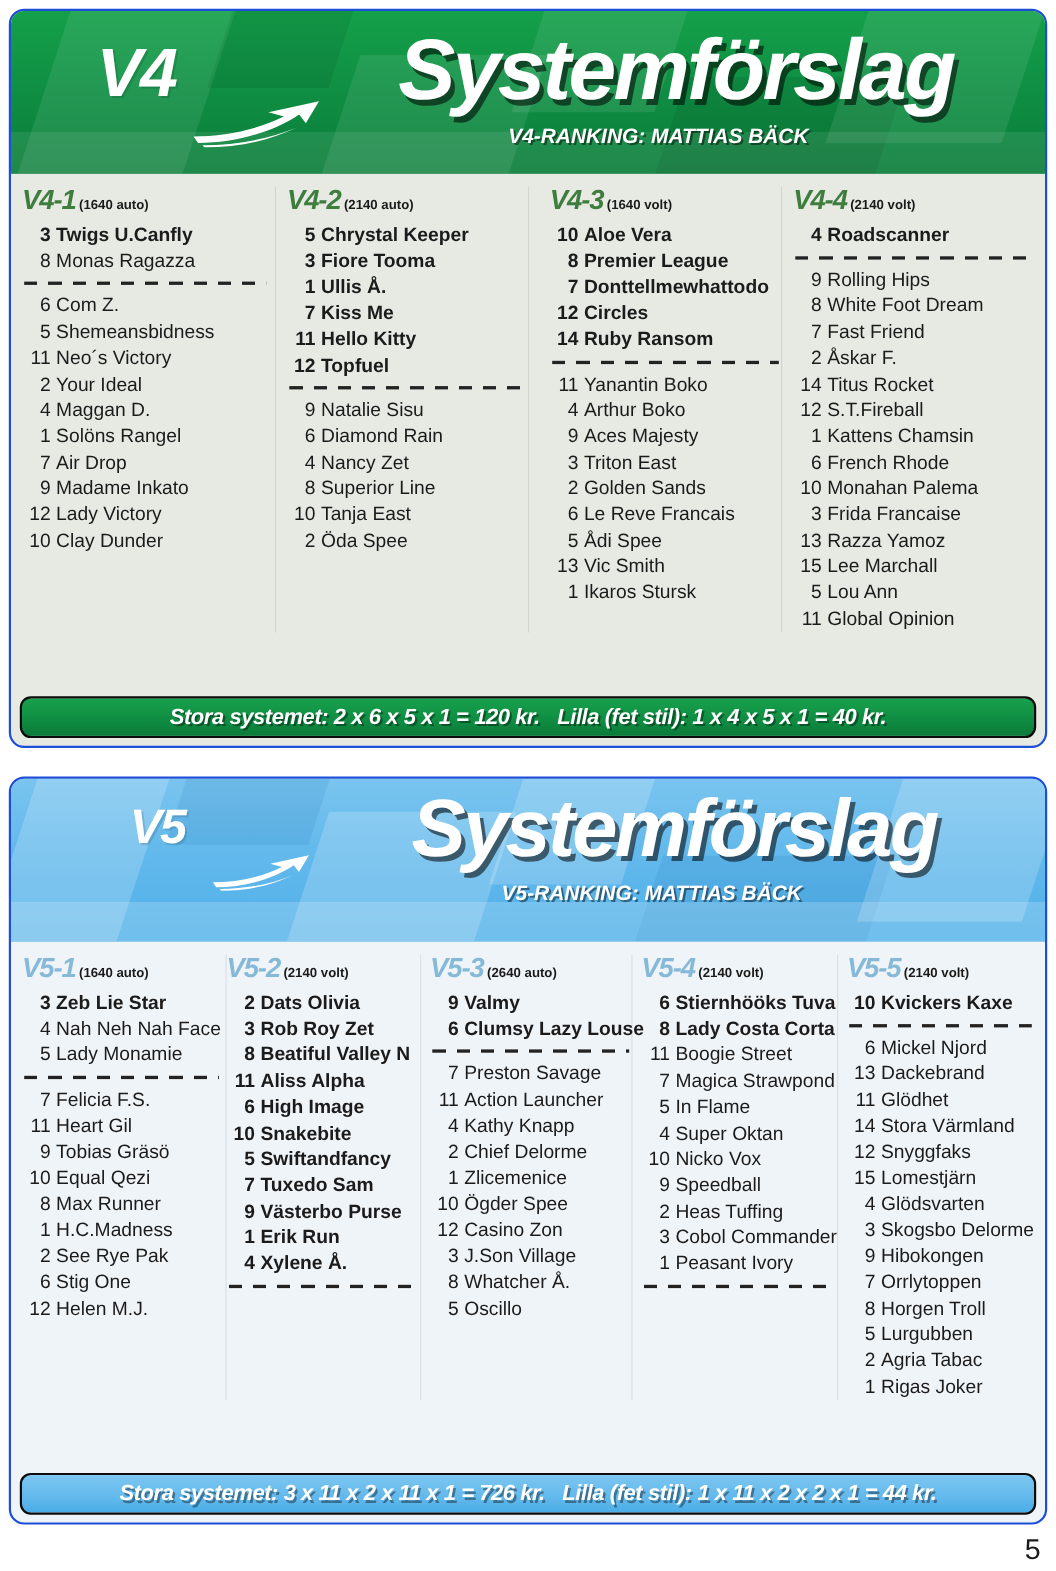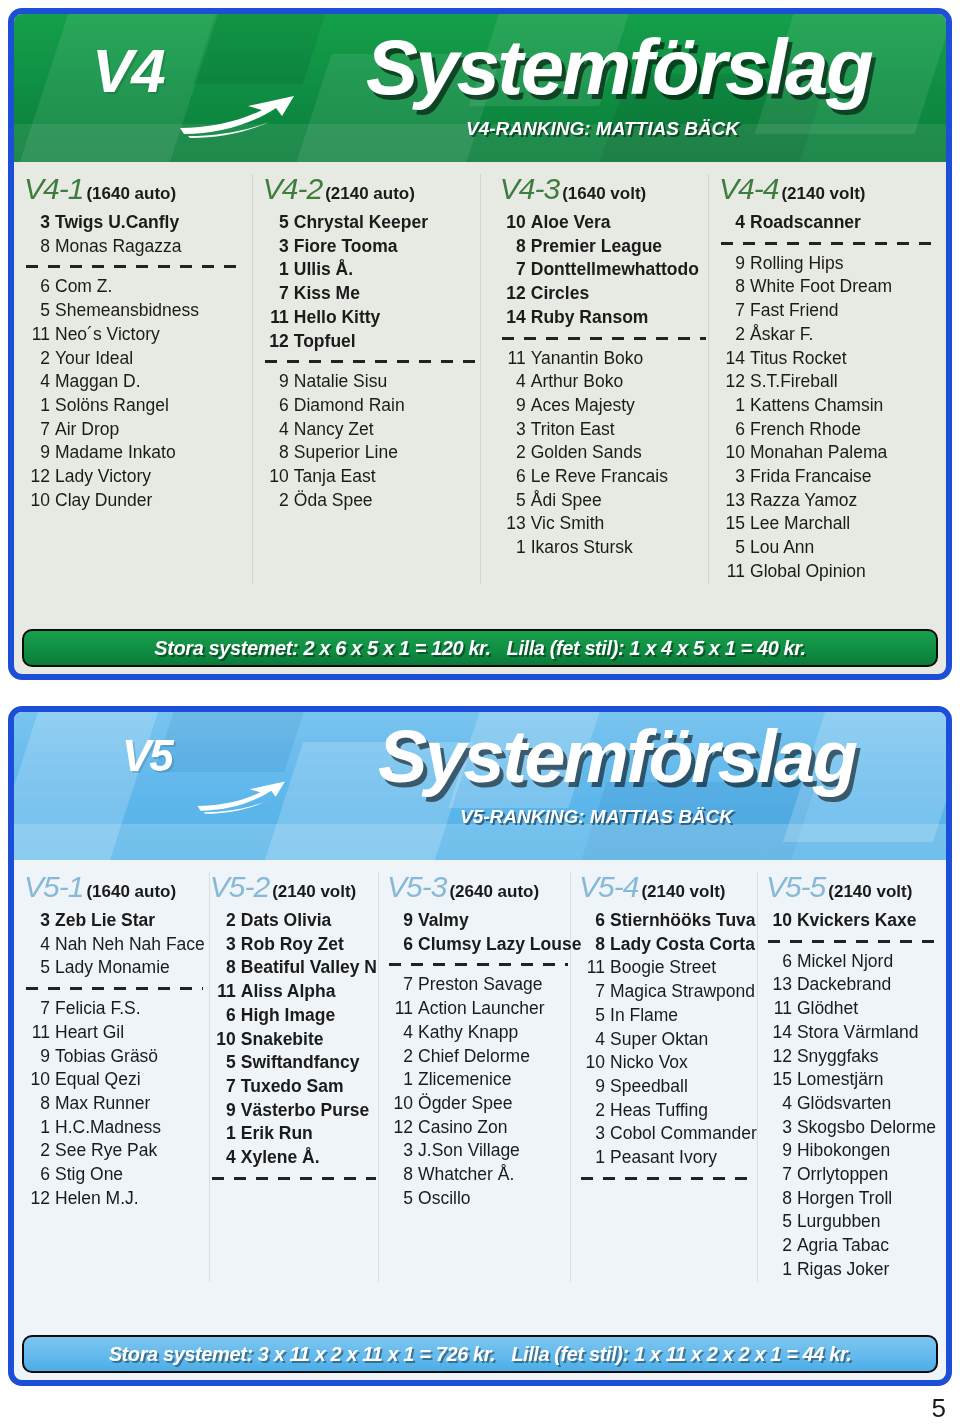--- a/index.html
+++ b/index.html
@@ -10,21 +10,21 @@
     overflow: hidden;
   }
   .page { position: relative; width: 960px; height: 1428px; background: #fff; }
 
   
   .panel {
     position: absolute;
     left: 8px; width: 944px;
     border-radius: 14px;
     overflow: hidden;
-    border: 6px solid #1d4ed8;
+    border: 2px solid #1d4ed8;
   }
   .panel.v4 { top: 8px;  height: 672px; background: #e7eae3; }
   .panel.v5 { top: 706px; height: 680px; background: #eff4f8; }
 
   
   .banner {
     position: relative;
     height: 148px;
     overflow: hidden;
   }
@@ -89,29 +89,29 @@
   }
   .col { position: relative; }
   .col + .col { border-left: 1px solid rgba(0,0,0,0.09); }
 
   .col-head {
     white-space: nowrap;
     line-height: 1;
     margin-bottom: 7px;
   }
   .col-head .ch-name {
-    font-size: 30px;
-    font-weight: normal;
+    font-size: 25px;
+    font-weight: bold;
     font-style: italic;
     letter-spacing: -1px;
   }
   .panel.v4 .col-head .ch-name { color: #3f7d3f; }
   .panel.v5 .col-head .ch-name { color: #86b9d8; margin-top: 25px; }
   .col-head .ch-dist {
-    font-size: 17px;
+    font-size: 12px;
     font-weight: bold;
     color: #1a1a1a;
     margin-left: 3px;
   }
 
   .entry {
     display: flex;
     font-size: 17.5px;
     color: #1b1b1b;
     line-height: 1.355;

